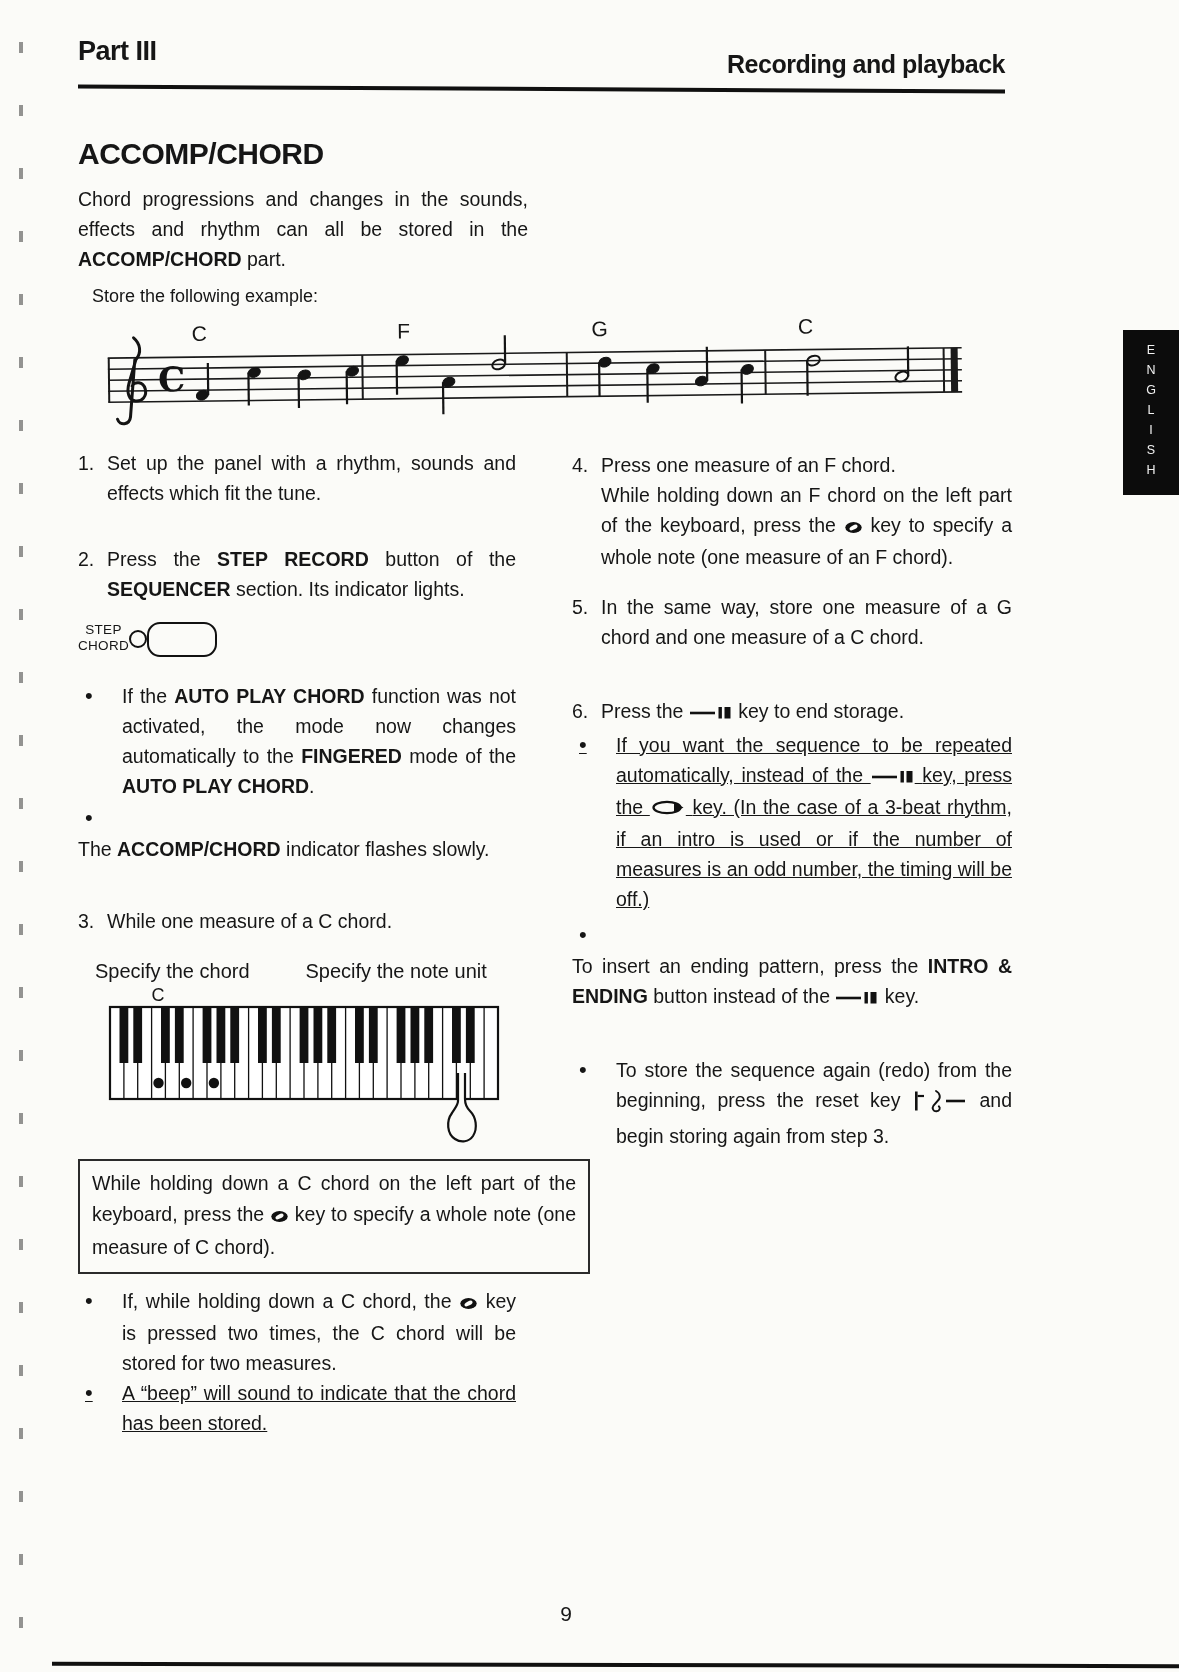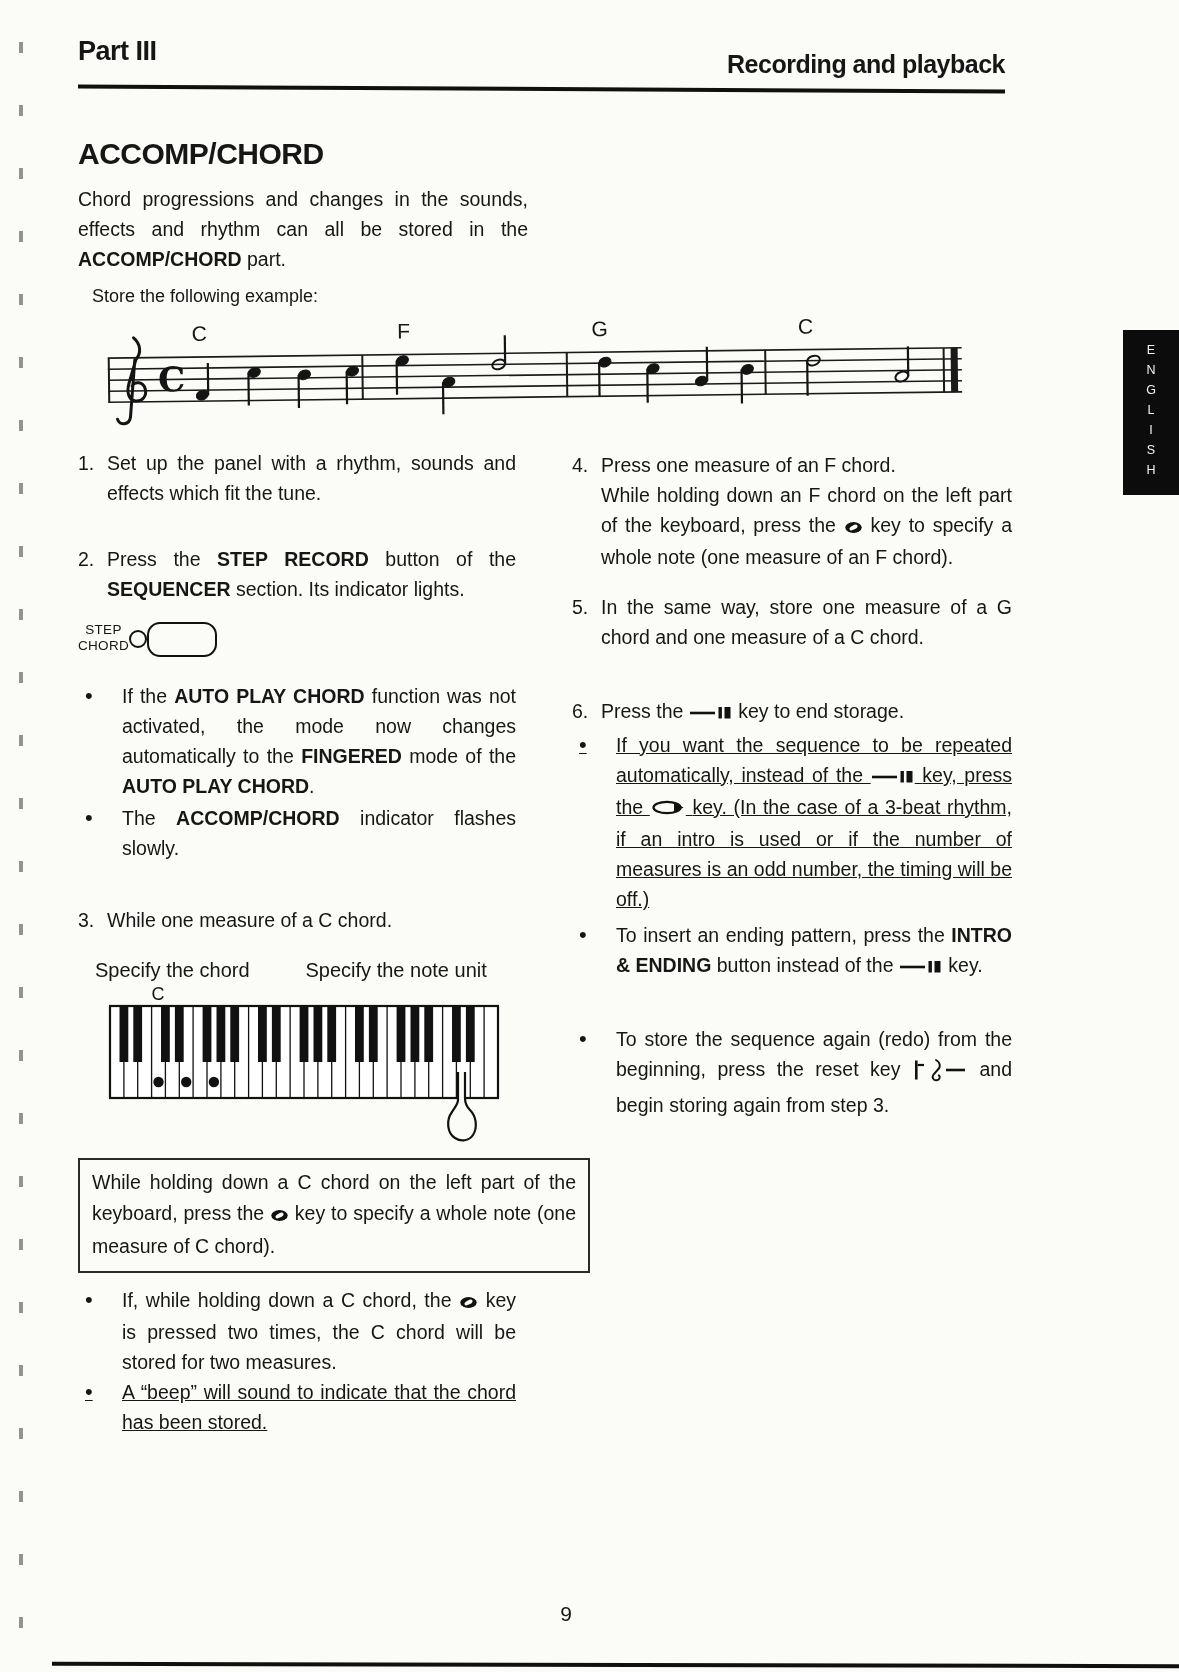--- a/index.html
+++ b/index.html
@@ -63,21 +63,21 @@
   
   .eng-tab{position:absolute;right:0;top:330px;width:56px;height:165px;background:#0c0c0c;
     display:flex;align-items:center;justify-content:center;}
   .eng-tab span{writing-mode:vertical-rl;text-orientation:upright;color:#f2f2f2;
     font-size:12.5px;letter-spacing:6px;font-family:"Liberation Sans",sans-serif;}
 
   .pgnum{position:absolute;left:540px;top:1602px;width:52px;text-align:center;font-size:21px;}
 
   .sp1{margin-bottom:36px;} .sp2{margin-bottom:4px;}
   .sp4{margin-bottom:20px;} .sp6{margin-bottom:44px;}
-  .sp7{margin-bottom:2px;} .sp8{margin-bottom:6px;text-decoration:underline;} .sp9{margin-bottom:42px;}
+  .sp7{margin-bottom:2px;} .sp8{margin-bottom:6px;text-decoration:underline;} .sp9{margin-bottom:42px;flex-direction:column;}
 </style>
 </head>
 <body>
 
 <div class="page">
 
   <div class="edge-marks"></div>
 
   <div class="hdr-part">Part III</div>
   <div class="hdr-sec">Recording and playback</div>

